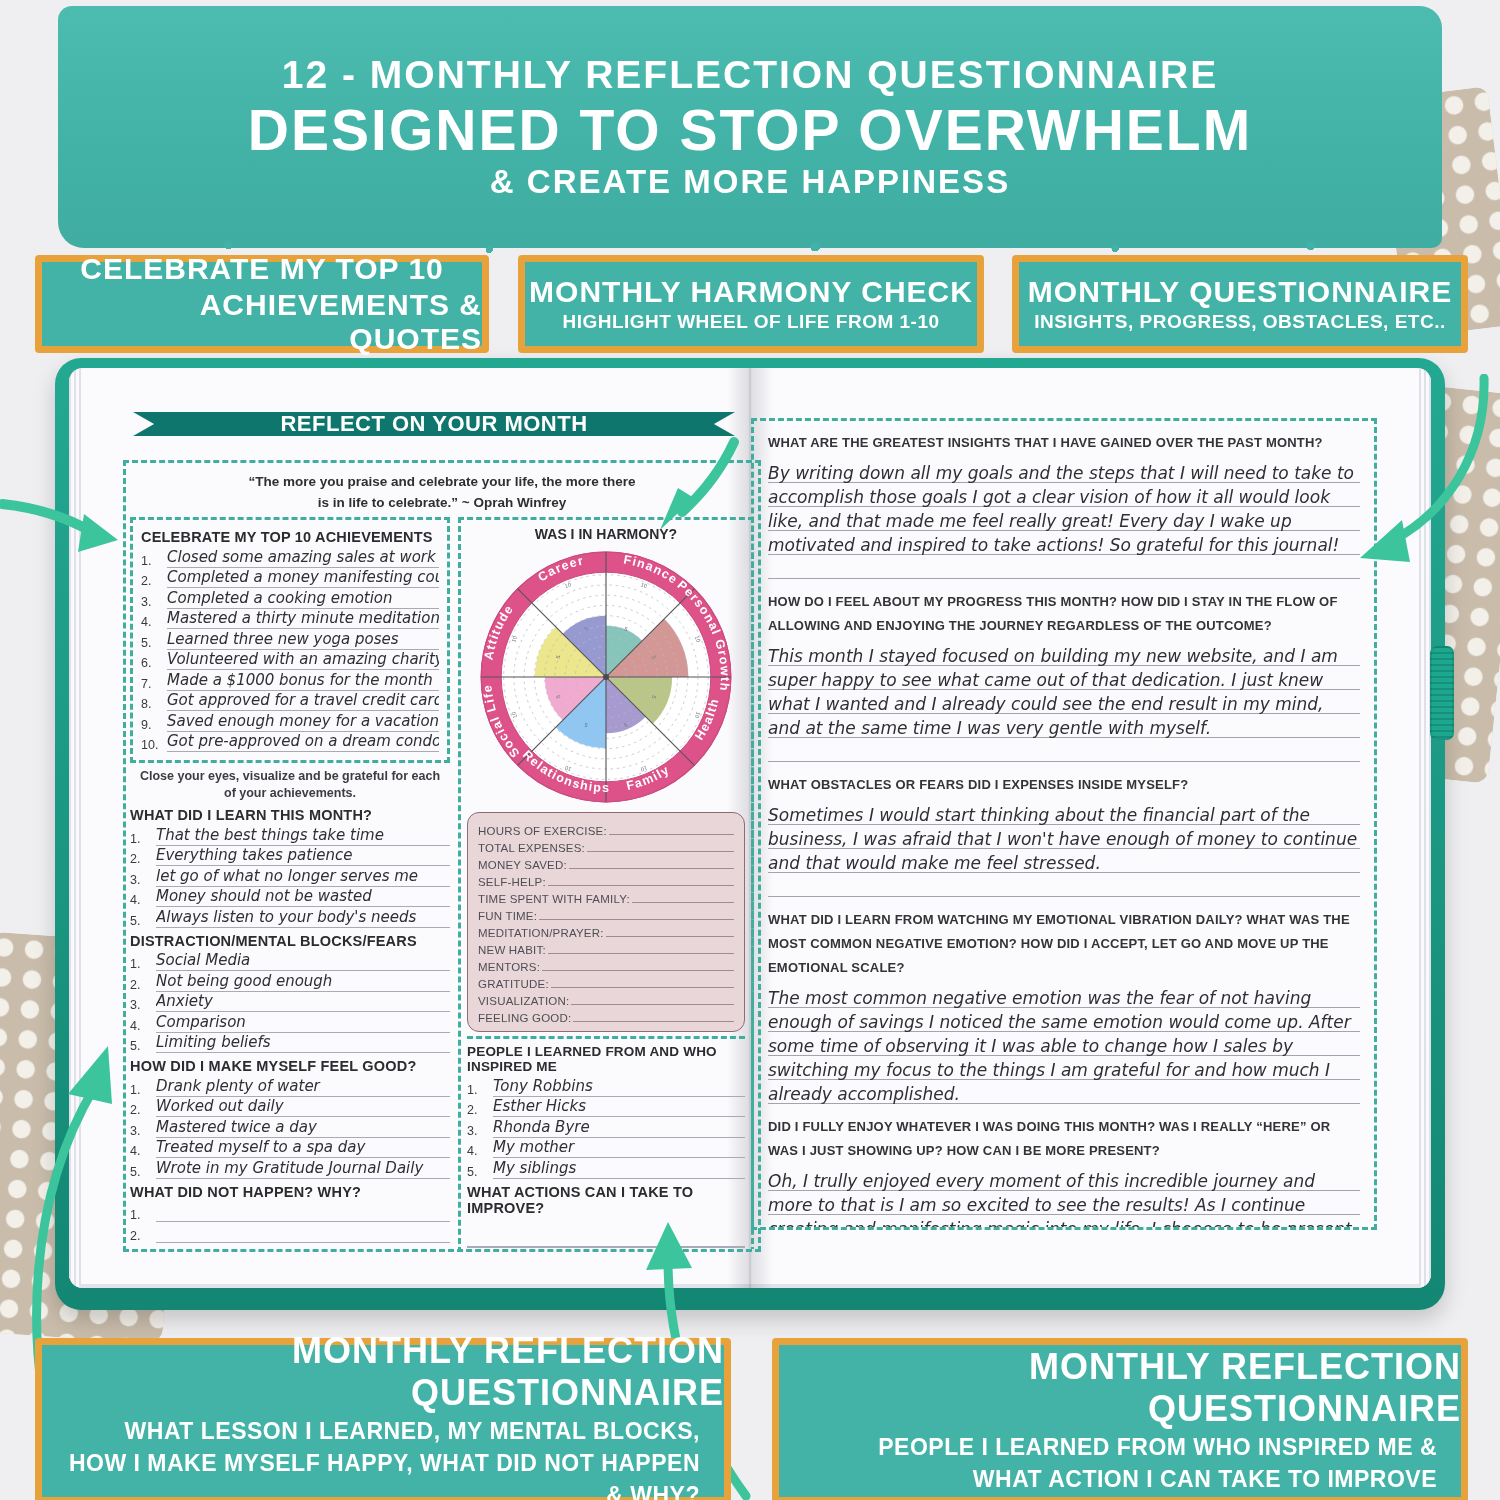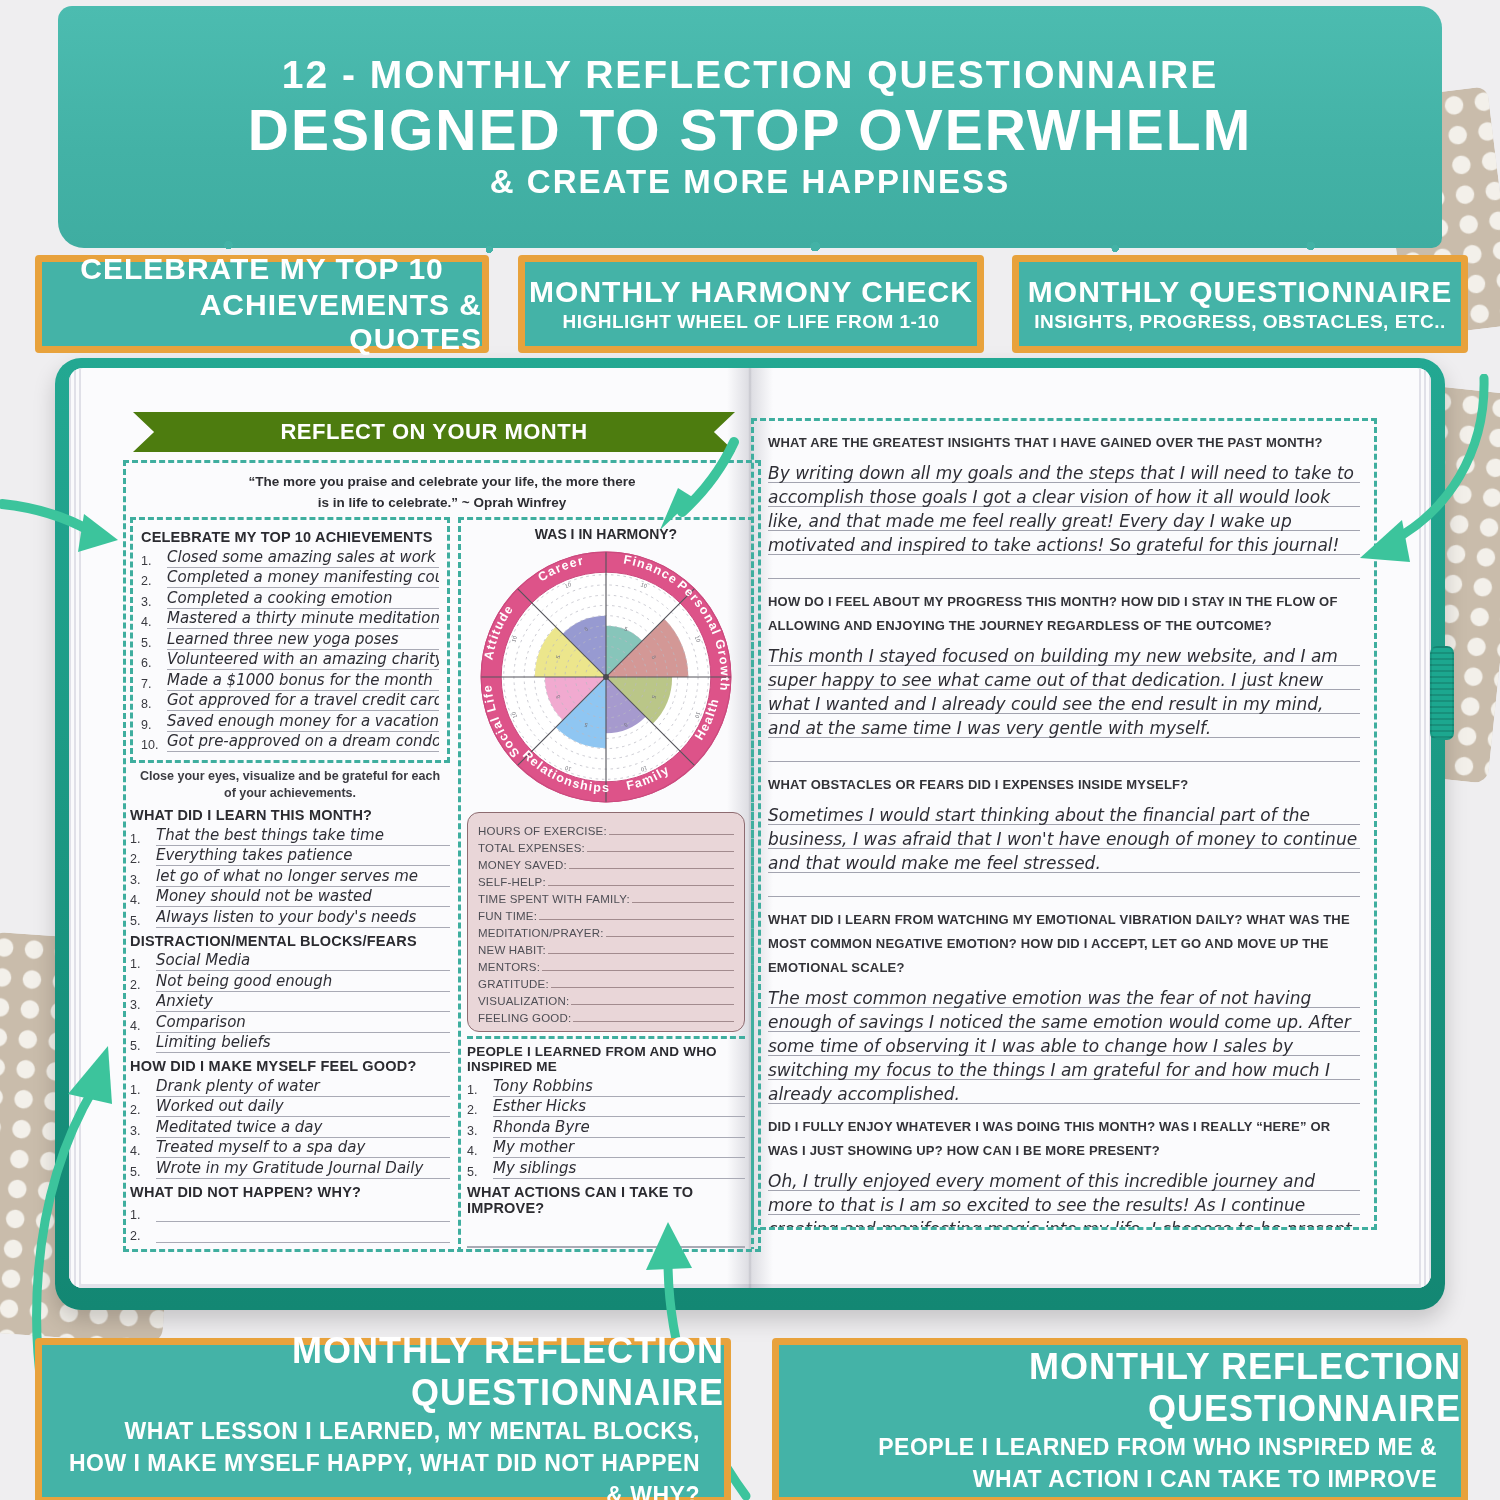--- a/index.html
+++ b/index.html
@@ -59,21 +59,21 @@
   .spine{position:absolute;left:50%;top:0;bottom:0;width:46px;transform:translateX(-50%);
          background:linear-gradient(90deg,transparent,rgba(90,90,110,.18) 46%,rgba(60,60,80,.28) 50%,rgba(90,90,110,.18) 54%,transparent);}
   .pen-loop{position:absolute;right:-9px;top:288px;width:24px;height:94px;background:#1ca78f;
             border-radius:7px;box-shadow:inset 0 0 0 2px rgba(0,0,0,.08);
             background-image:repeating-linear-gradient(180deg,rgba(0,0,0,.14) 0 2px,transparent 2px 6px);}
 
   .left-page{position:absolute;left:48px;top:44px;width:644px;bottom:34px;}
   .right-page{position:absolute;right:50px;top:44px;width:642px;bottom:34px;}
 
   
-  .banner{position:absolute;left:16px;right:26px;top:0;height:40px;background:#4d7c0f;
+  .banner{position:absolute;left:16px;right:26px;top:0;height:24px;background:#0f766e;
           clip-path:polygon(0 0,100% 0,96.5% 50%,100% 100%,0 100%,3.5% 50%);
           display:flex;align-items:center;justify-content:center;}
   .banner span{color:#fff;font-size:22px;font-weight:bold;letter-spacing:.5px;}
 
   .dash{border:3px dashed #3fae9f;}
   .outer-dash{position:absolute;left:6px;right:0;top:48px;bottom:2px;padding:6px 4px 4px;overflow:hidden;}
   .quote{ text-align:center;font-size:13.5px;font-weight:bold;color:#2e2e33;line-height:21px;margin:2px 0 4px;}
   .cols{display:flex;gap:8px;}
   .col-left{width:320px;}
   .col-mid{flex:1;padding:4px 6px;overflow:hidden;}
@@ -256,21 +256,21 @@
                 <li>
                     <span class="num"></span>
                     <span class="txt hand">Drank plenty of water</span>
                   </li>
                 <li>
                     <span class="num"></span>
                     <span class="txt hand">Worked out daily</span>
                   </li>
                 <li>
                     <span class="num"></span>
-                    <span class="txt hand">Meditated twice a day</span>
+                    <span class="txt hand">Mastered twice a day</span>
                   </li>
                 <li>
                     <span class="num"></span>
                     <span class="txt hand">Treated myself to a spa day</span>
                   </li>
                 <li>
                     <span class="num"></span>
                     <span class="txt hand">Wrote in my Gratitude Journal Daily</span>
                   </li>
               </ol>

